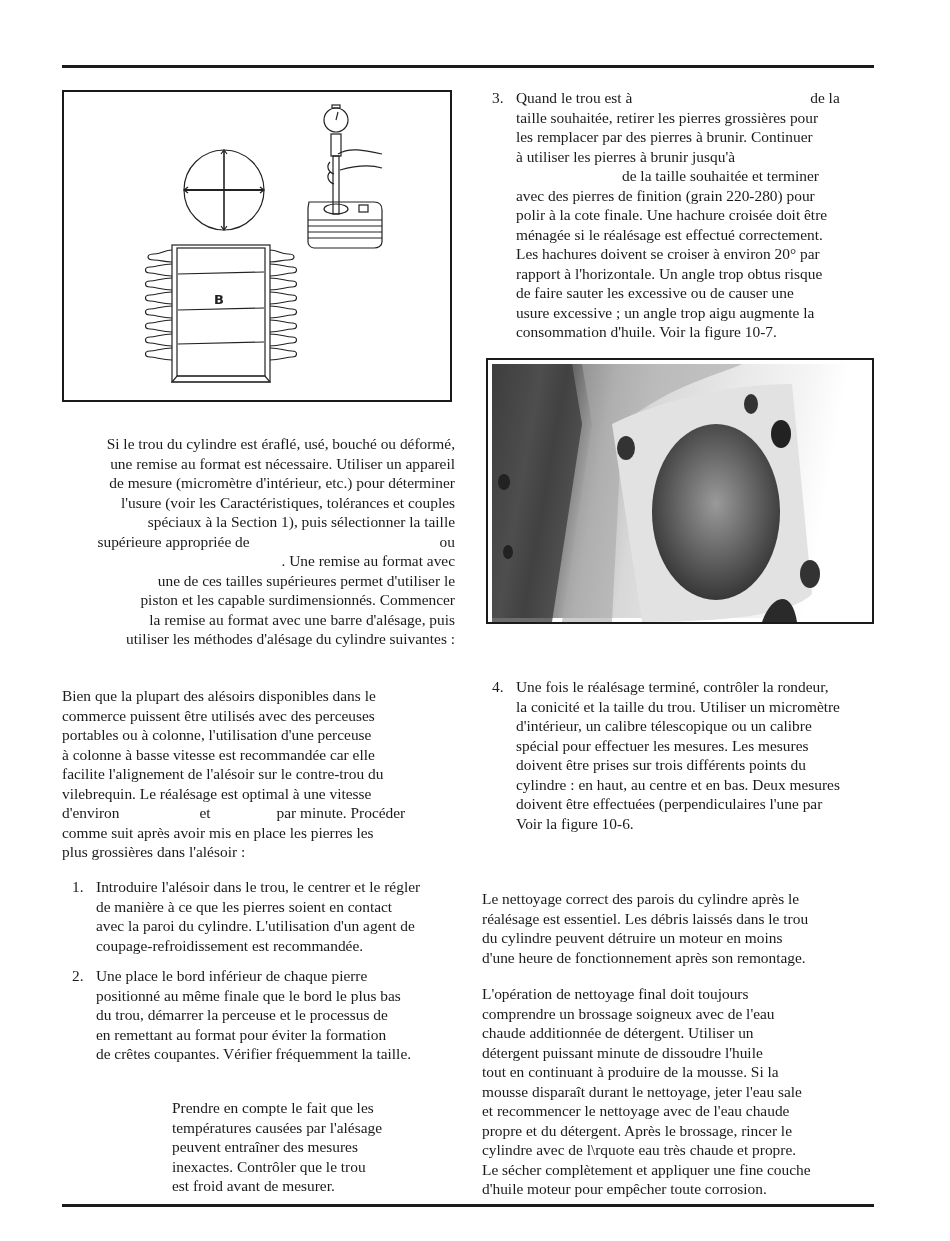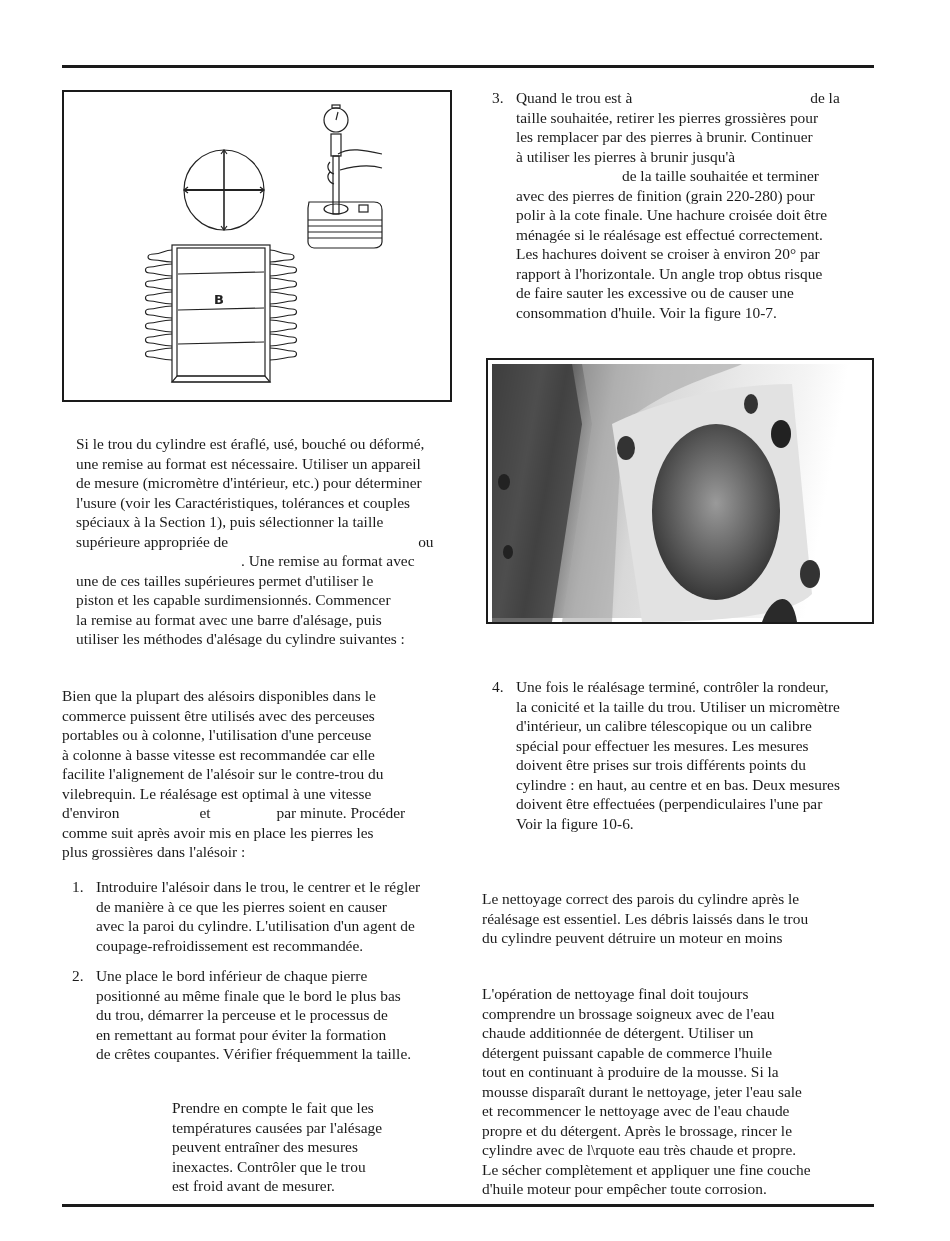--- a/index.html
+++ b/index.html
@@ -53,21 +53,21 @@
 
       <path d="M245 110 L310 110 C316 110 318 114 318 118 L318 150 C318 154 314 156 310 156 L250 156 C246 156 244 152 244 150 L244 116 Z"></path>
       <path d="M244 128 L318 128 M244 134 L318 134 M244 140 L318 140 M244 146 L318 146"></path>
       <ellipse cx="272" cy="117" rx="12" ry="5"></ellipse>
       <rect x="295" y="113" width="9" height="7"></rect>
     </g>
     <text x="150" y="212" font-family="DejaVu Sans, sans-serif" font-weight="bold" font-size="13" fill="#222">B</text>
   </svg>
 </div>
 
-<div class="col" style="left:76px; top:434px; width:395px;">
+<div class="col" style="left:60px; top:434px; width:395px;text-align:right;">
   <div>Si le trou du cylindre est éraflé, usé, bouché ou déformé,</div>
   <div>une remise au format est nécessaire. Utiliser un appareil</div>
   <div>de mesure (micromètre d'intérieur, etc.) pour déterminer</div>
   <div>l'usure (voir les Caractéristiques, tolérances et couples</div>
   <div>spéciaux à la Section 1), puis sélectionner la taille</div>
   <div><span>supérieure appropriée de</span><span class="gap" style="width:190px"></span><span>ou</span></div>
   <div style="padding-left:165px"><span>. Une remise au format avec</span></div>
   <div>une de ces tailles supérieures permet d'utiliser le</div>
   <div>piston et les capable surdimensionnés. Commencer</div>
   <div>la remise au format avec une barre d'alésage, puis</div>
@@ -83,21 +83,21 @@
   <div>vilebrequin. Le réalésage est optimal à une vitesse</div>
   <div><span>d'environ</span><span class="gap" style="width:80px"></span><span>et</span><span class="gap" style="width:66px"></span><span>par minute. Procéder</span></div>
   <div>comme suit après avoir mis en place les pierres les</div>
   <div>plus grossières dans l'alésoir :</div>
 </div>
 
 <div class="col" style="left:62px; top:877px; width:400px;">
   <div class="li">
     <span class="num">1.</span>
     <div>Introduire l'alésoir dans le trou, le centrer et le régler</div>
-    <div>de manière à ce que les pierres soient en causer</div>
+    <div>de manière à ce que les pierres soient en contact</div>
     <div>avec la paroi du cylindre. L'utilisation d'un agent de</div>
     <div>coupage-refroidissement est recommandée.</div>
   </div>
 </div>
 
 <div class="col" style="left:62px; top:966px; width:400px;">
   <div class="li">
     <span class="num">2.</span>
     <div>Une place le bord inférieur de chaque pierre</div>
     <div>positionné au même finale que le bord le plus bas</div>
@@ -122,20 +122,21 @@
     <div>taille souhaitée, retirer les pierres grossières pour</div>
     <div>les remplacer par des pierres à brunir. Continuer</div>
     <div>à utiliser les pierres à brunir jusqu'à</div>
     <div style="padding-left:106px"><span>de la taille souhaitée et terminer</span></div>
     <div>avec des pierres de finition (grain 220-280) pour</div>
     <div>polir à la cote finale. Une hachure croisée doit être</div>
     <div>ménagée si le réalésage est effectué correctement.</div>
     <div>Les hachures doivent se croiser à environ 20° par</div>
     <div>rapport à l'horizontale. Un angle trop obtus risque</div>
     <div>de faire sauter les excessive ou de causer une</div>
+    <div>usure excessive ; un angle trop aigu augmente la</div>
     <div>consommation d'huile. Voir la figure 10-7.</div>
   </div>
 </div>
 
 <div class="photo">
   <div class="inner">
     <svg width="380" height="258" viewBox="0 0 380 258">
       <defs>
         <radialGradient id="bore" cx="50%" cy="45%" r="60%">
           <stop offset="0%" stop-color="#9a9a9a"></stop>
@@ -169,27 +170,28 @@
     <div>cylindre : en haut, au centre et en bas. Deux mesures</div>
     <div>doivent être effectuées (perpendiculaires l'une par</div>
     <div>Voir la figure 10-6.</div>
   </div>
 </div>
 
 <div class="col" style="left:482px; top:889px; width:395px;">
   <div>Le nettoyage correct des parois du cylindre après le</div>
   <div>réalésage est essentiel. Les débris laissés dans le trou</div>
   <div>du cylindre peuvent détruire un moteur en moins</div>
+  <div>d'une heure de fonctionnement après son remontage.</div>
 </div>
 
 <div class="col" style="left:482px; top:984px; width:395px;">
   <div>L'opération de nettoyage final doit toujours</div>
   <div>comprendre un brossage soigneux avec de l'eau</div>
   <div>chaude additionnée de détergent. Utiliser un</div>
-  <div>détergent puissant capable de commerce l'huile</div>
+  <div>détergent puissant minute de dissoudre l'huile</div>
   <div>tout en continuant à produire de la mousse. Si la</div>
   <div>mousse disparaît durant le nettoyage, jeter l'eau sale</div>
   <div>et recommencer le nettoyage avec de l'eau chaude</div>
   <div>propre et du détergent. Après le brossage, rincer le</div>
   <div>cylindre avec de l\rquote eau très chaude et propre.</div>
   <div>Le sécher complètement et appliquer une fine couche</div>
   <div>d'huile moteur pour empêcher toute corrosion.</div>
 </div>
 
 <div class="rule bottom"></div>

